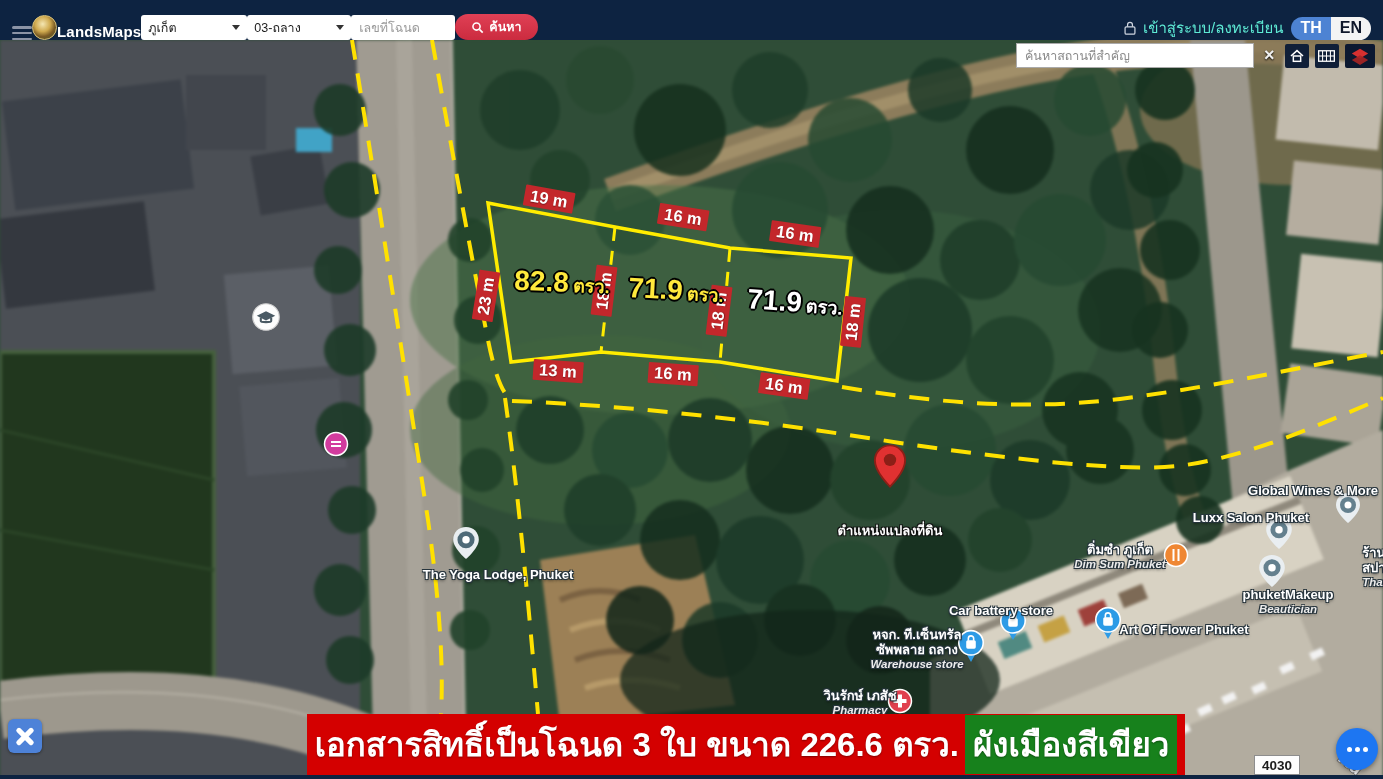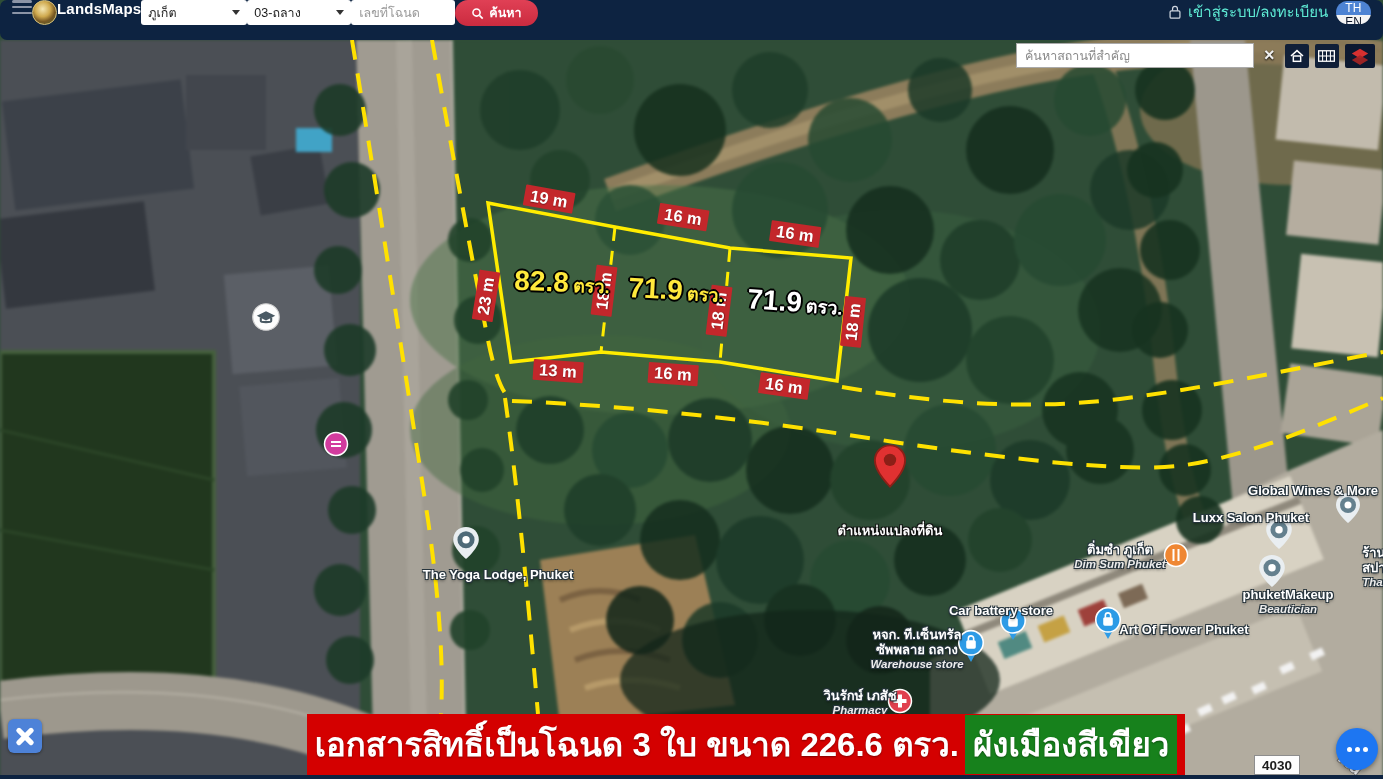--- a/index.html
+++ b/index.html
@@ -7,38 +7,38 @@
          font-family:"Liberation Sans",sans-serif;background:#2e4d36;}
   .stage *{box-sizing:border-box;}
 
   
   .sat{position:absolute;left:0;top:0;width:1383px;height:779px;filter:blur(1.6px) saturate(.95);}
   
   .lines{position:absolute;left:0;top:0;width:1383px;height:779px;z-index:20;pointer-events:none;}
 
   
   .navbar{position:absolute;left:0;top:0;width:1383px;height:40px;background:#0d2341;
-          display:flex;align-items:flex-start;padding:0 12px;z-index:60;color:#fff;border-radius:7px;}
+          display:flex;align-items:flex-end;padding:0 12px;z-index:60;color:#fff;}
   .burger{width:20px;height:14px;display:flex;flex-direction:column;justify-content:space-between;cursor:pointer;}
   .burger span{display:block;height:2.5px;background:#8b94a6;border-radius:2px;}
   .logo{width:25px;height:25px;border-radius:50%;border:1px solid #d9c27a;
         background:radial-gradient(circle at 42% 35%, #f4e6b2 0%, #cfa94e 38%, #7a5a24 62%, #42572c 100%);}
   .brand{font-size:15px;font-weight:600;letter-spacing:.2px;}
   .nav-select{width:106px;height:25px;background:#fff;border-radius:3px;color:#1c1c1c;font-size:12.5px;
               display:flex;align-items:center;justify-content:space-between;padding:0 7px;cursor:pointer;}
   .caret{width:0;height:0;border-left:4px solid transparent;border-right:4px solid transparent;border-top:5px solid #333;}
   .nav-input{width:104px;height:25px;background:#fff;border:none;border-radius:3px;font-size:12.5px;padding:0 8px;
              font-family:"Liberation Sans",sans-serif;}
   .nav-input::placeholder{color:#9a9a9a;}
   .search-btn{height:26px;padding:0 16px;border:none;border-radius:14px;background:linear-gradient(#e04055,#cb2b3f);
               color:#fff;font-size:12.5px;font-weight:bold;display:flex;align-items:center;gap:5px;cursor:pointer;
               font-family:"Liberation Sans",sans-serif;}
   .nav-right{margin-left:auto;display:flex;align-items:center;gap:8px;}
   .login{font-size:15px;color:#5eead4;display:flex;align-items:center;gap:6px;cursor:pointer;}
-  .lang{display:flex;border-radius:13px;overflow:hidden;height:23px;font-size:12px;font-weight:normal;cursor:pointer;flex-direction:column;}
+  .lang{display:flex;border-radius:13px;overflow:hidden;height:23px;font-size:16px;font-weight:bold;cursor:pointer;}
   .lang .th{background:#4d83d3;color:#fff;display:flex;align-items:center;padding:0 9px;}
   .lang .en{background:#f4f4f4;color:#0f172a;display:flex;align-items:center;padding:0 9px;}
 
   
   .map-tools{position:absolute;left:1016px;top:43px;display:flex;align-items:center;gap:6px;z-index:55;}
   .place-input{width:238px;height:25px;border:1px solid #aaa;border-radius:0;font-size:12.5px;padding:0 8px;
                background:#fff;font-family:"Liberation Sans",sans-serif;}
   .place-input::placeholder{color:#8a8a8a;}
   .close-x{color:#f0f0f0;font-size:18px;font-weight:bold;text-shadow:0 1px 2px #000;padding:0 4px;cursor:pointer;}
   .navy-btn{width:24px;height:24px;background:#101f38;border-radius:2px;display:flex;align-items:center;

